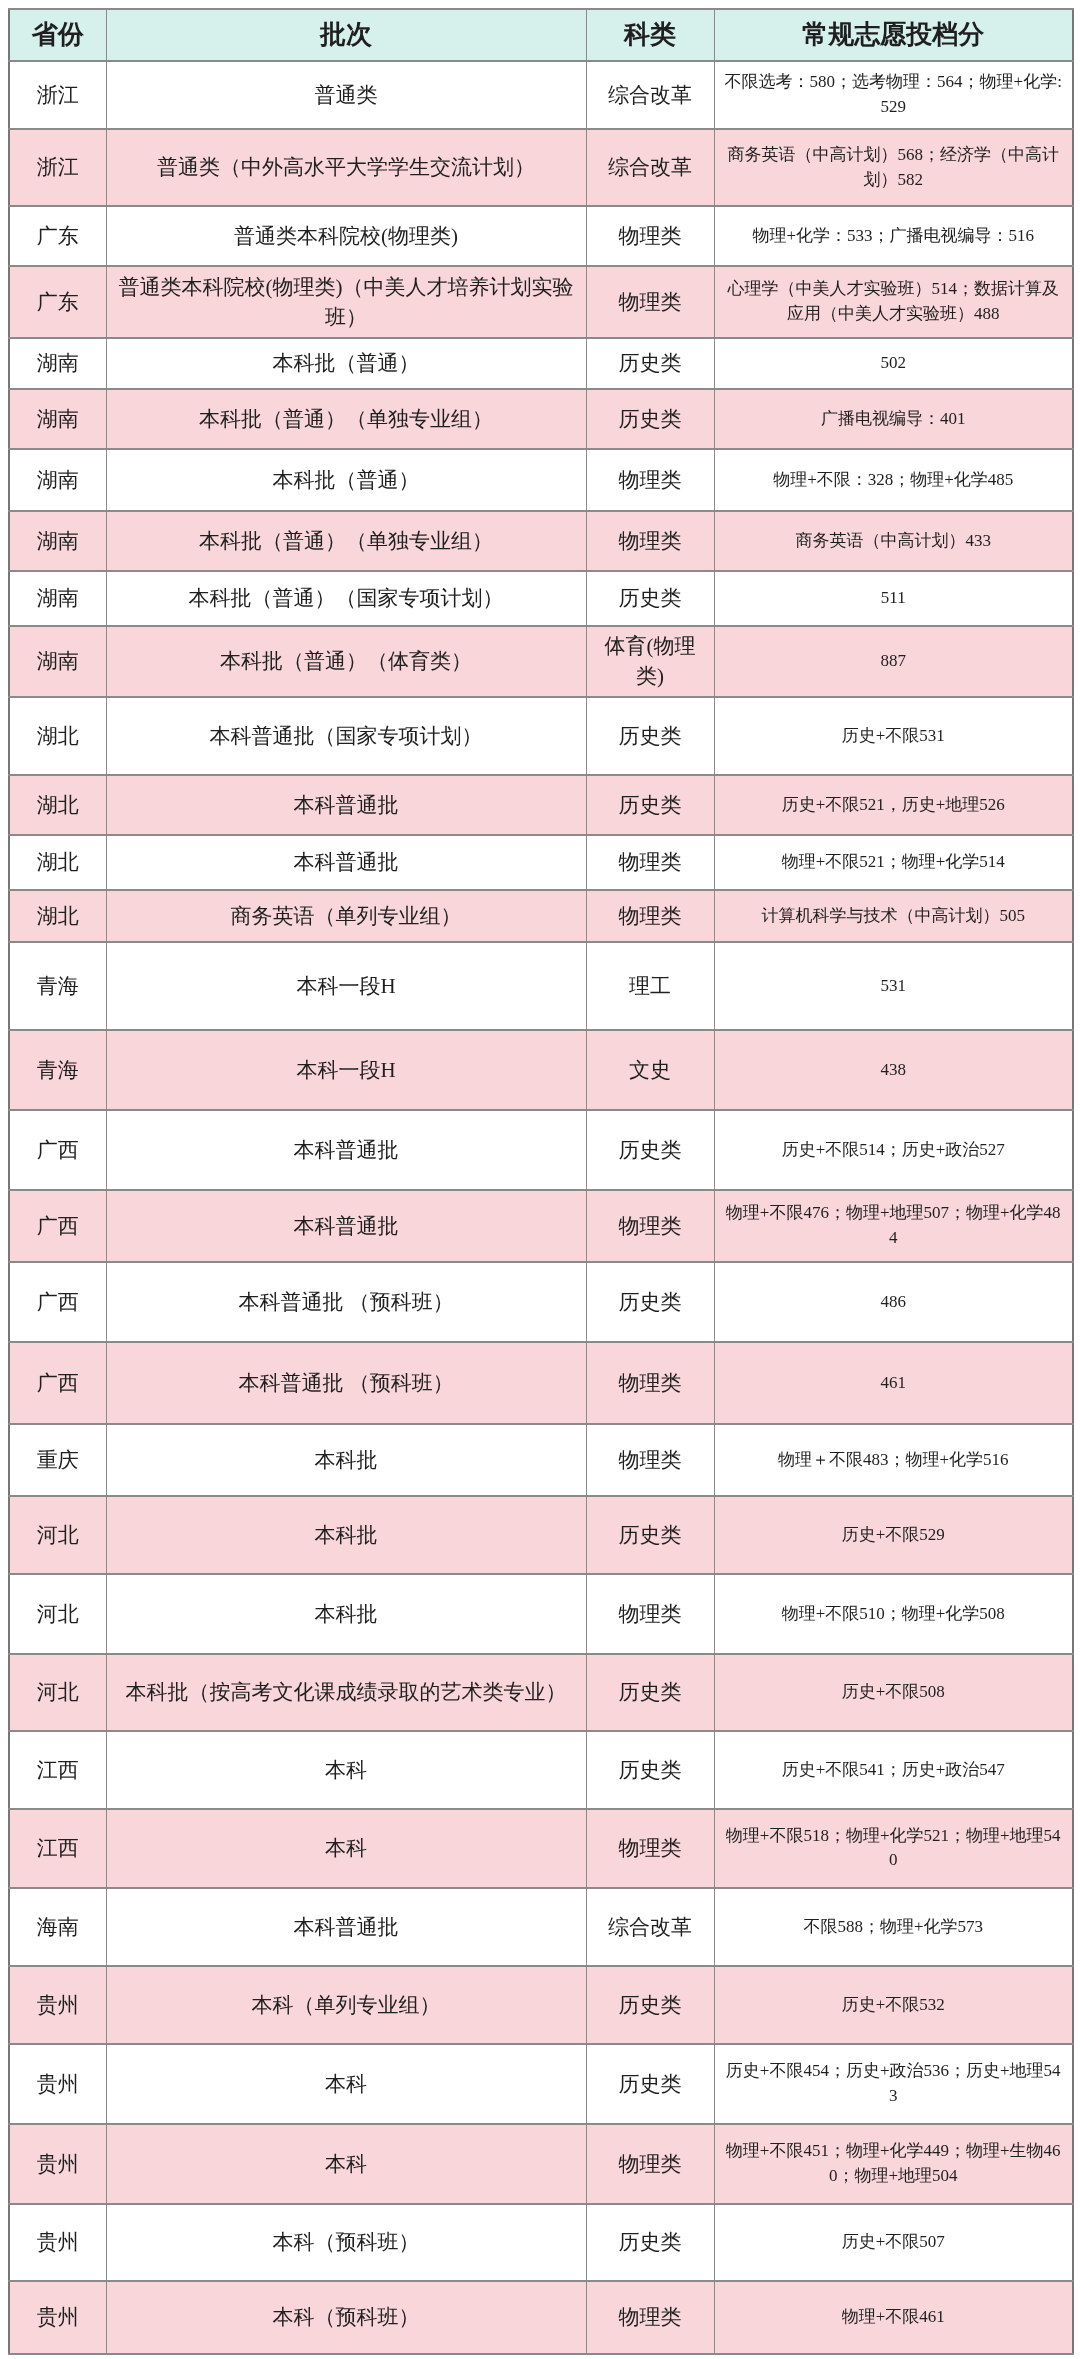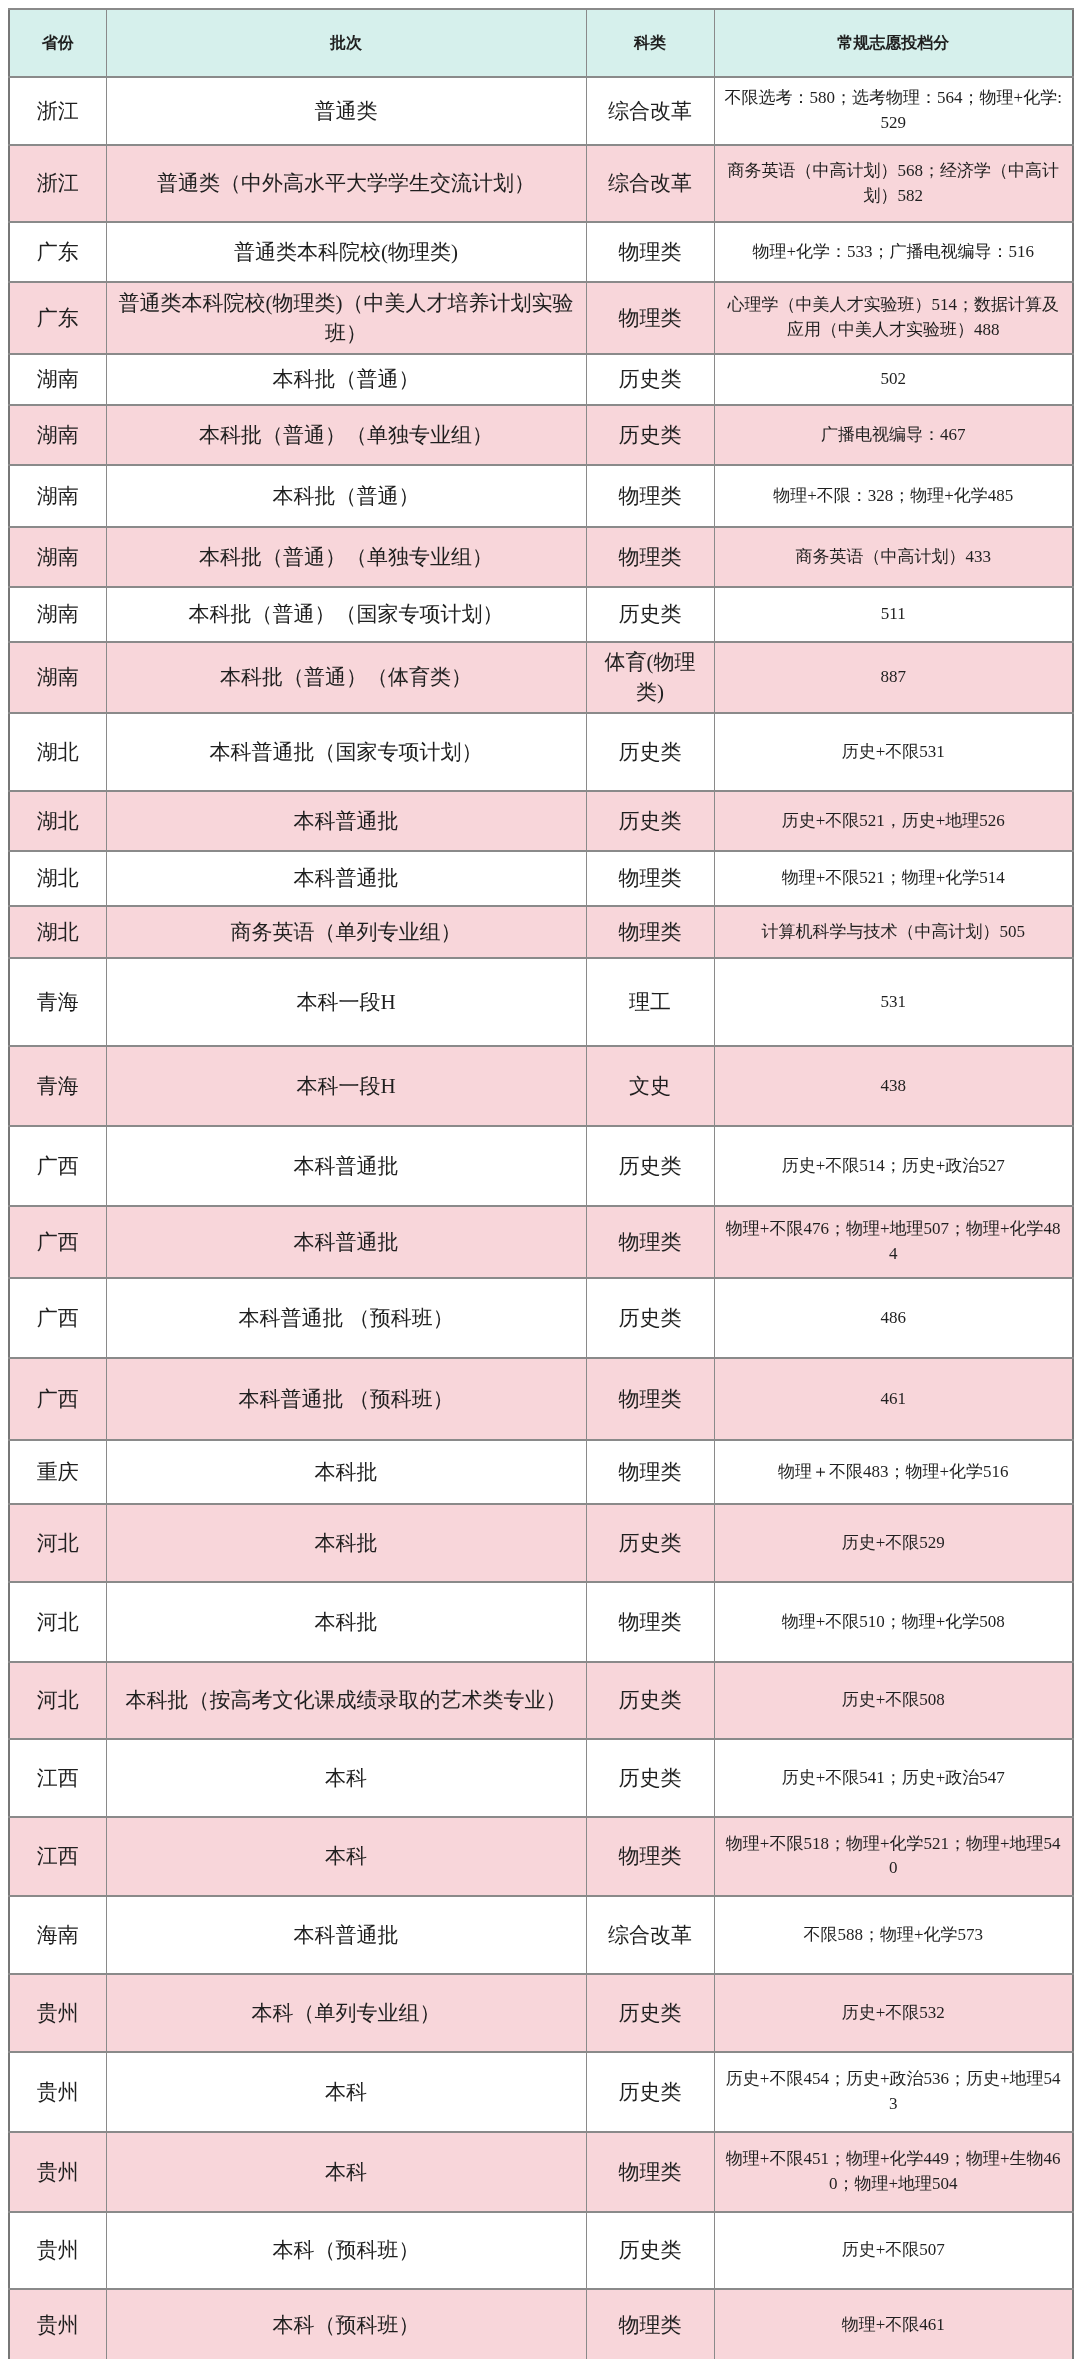--- a/index.html
+++ b/index.html
@@ -34,23 +34,23 @@
     border-bottom:2px solid var(--border-col);
     text-align:center;
     vertical-align:middle;
     padding:4px 8px;
     box-sizing:border-box;
     word-break:break-all;
     line-height:1.45;
   }
   .score-table th{
     background:var(--header-bg);
-    font-size:16px;
+    font-size:26px;
     font-weight:bold;
-    height:68px;
+    height:52px;
   }
   .score-table td{
     font-size:21px;
     background:#ffffff;
   }
   .score-table td.score-cell{
     font-size:17px;
   }
   .score-table tbody tr:nth-child(even) td{
     background:var(--stripe-bg);
@@ -107,21 +107,21 @@
         <tr style="height: 51px;">
           <td class="province-cell">湖南</td>
           <td class="batch-cell">本科批（普通）</td>
           <td class="category-cell">历史类</td>
           <td class="score-cell">502</td>
         </tr>
         <tr style="height: 60px;">
           <td class="province-cell">湖南</td>
           <td class="batch-cell">本科批（普通）（单独专业组）</td>
           <td class="category-cell">历史类</td>
-          <td class="score-cell">广播电视编导：467</td>
+          <td class="score-cell">广播电视编导：401</td>
         </tr>
         <tr style="height: 62px;">
           <td class="province-cell">湖南</td>
           <td class="batch-cell">本科批（普通）</td>
           <td class="category-cell">物理类</td>
           <td class="score-cell">物理+不限：328；物理+化学485</td>
         </tr>
         <tr style="height: 60px;">
           <td class="province-cell">湖南</td>
           <td class="batch-cell">本科批（普通）（单独专业组）</td>
@@ -193,21 +193,21 @@
           <td class="batch-cell">本科普通批 （预科班）</td>
           <td class="category-cell">历史类</td>
           <td class="score-cell">486</td>
         </tr>
         <tr style="height: 82px;">
           <td class="province-cell">广西</td>
           <td class="batch-cell">本科普通批 （预科班）</td>
           <td class="category-cell">物理类</td>
           <td class="score-cell">461</td>
         </tr>
-        <tr style="height: 64px; padding-left: 28px;">
+        <tr style="height: 72px; padding-left: 28px;">
           <td class="province-cell">重庆</td>
           <td class="batch-cell">本科批</td>
           <td class="category-cell">物理类</td>
           <td class="score-cell">物理＋不限483；物理+化学516</td>
         </tr>
         <tr style="height: 78px;">
           <td class="province-cell">河北</td>
           <td class="batch-cell">本科批</td>
           <td class="category-cell">历史类</td>
           <td class="score-cell">历史+不限529</td>

